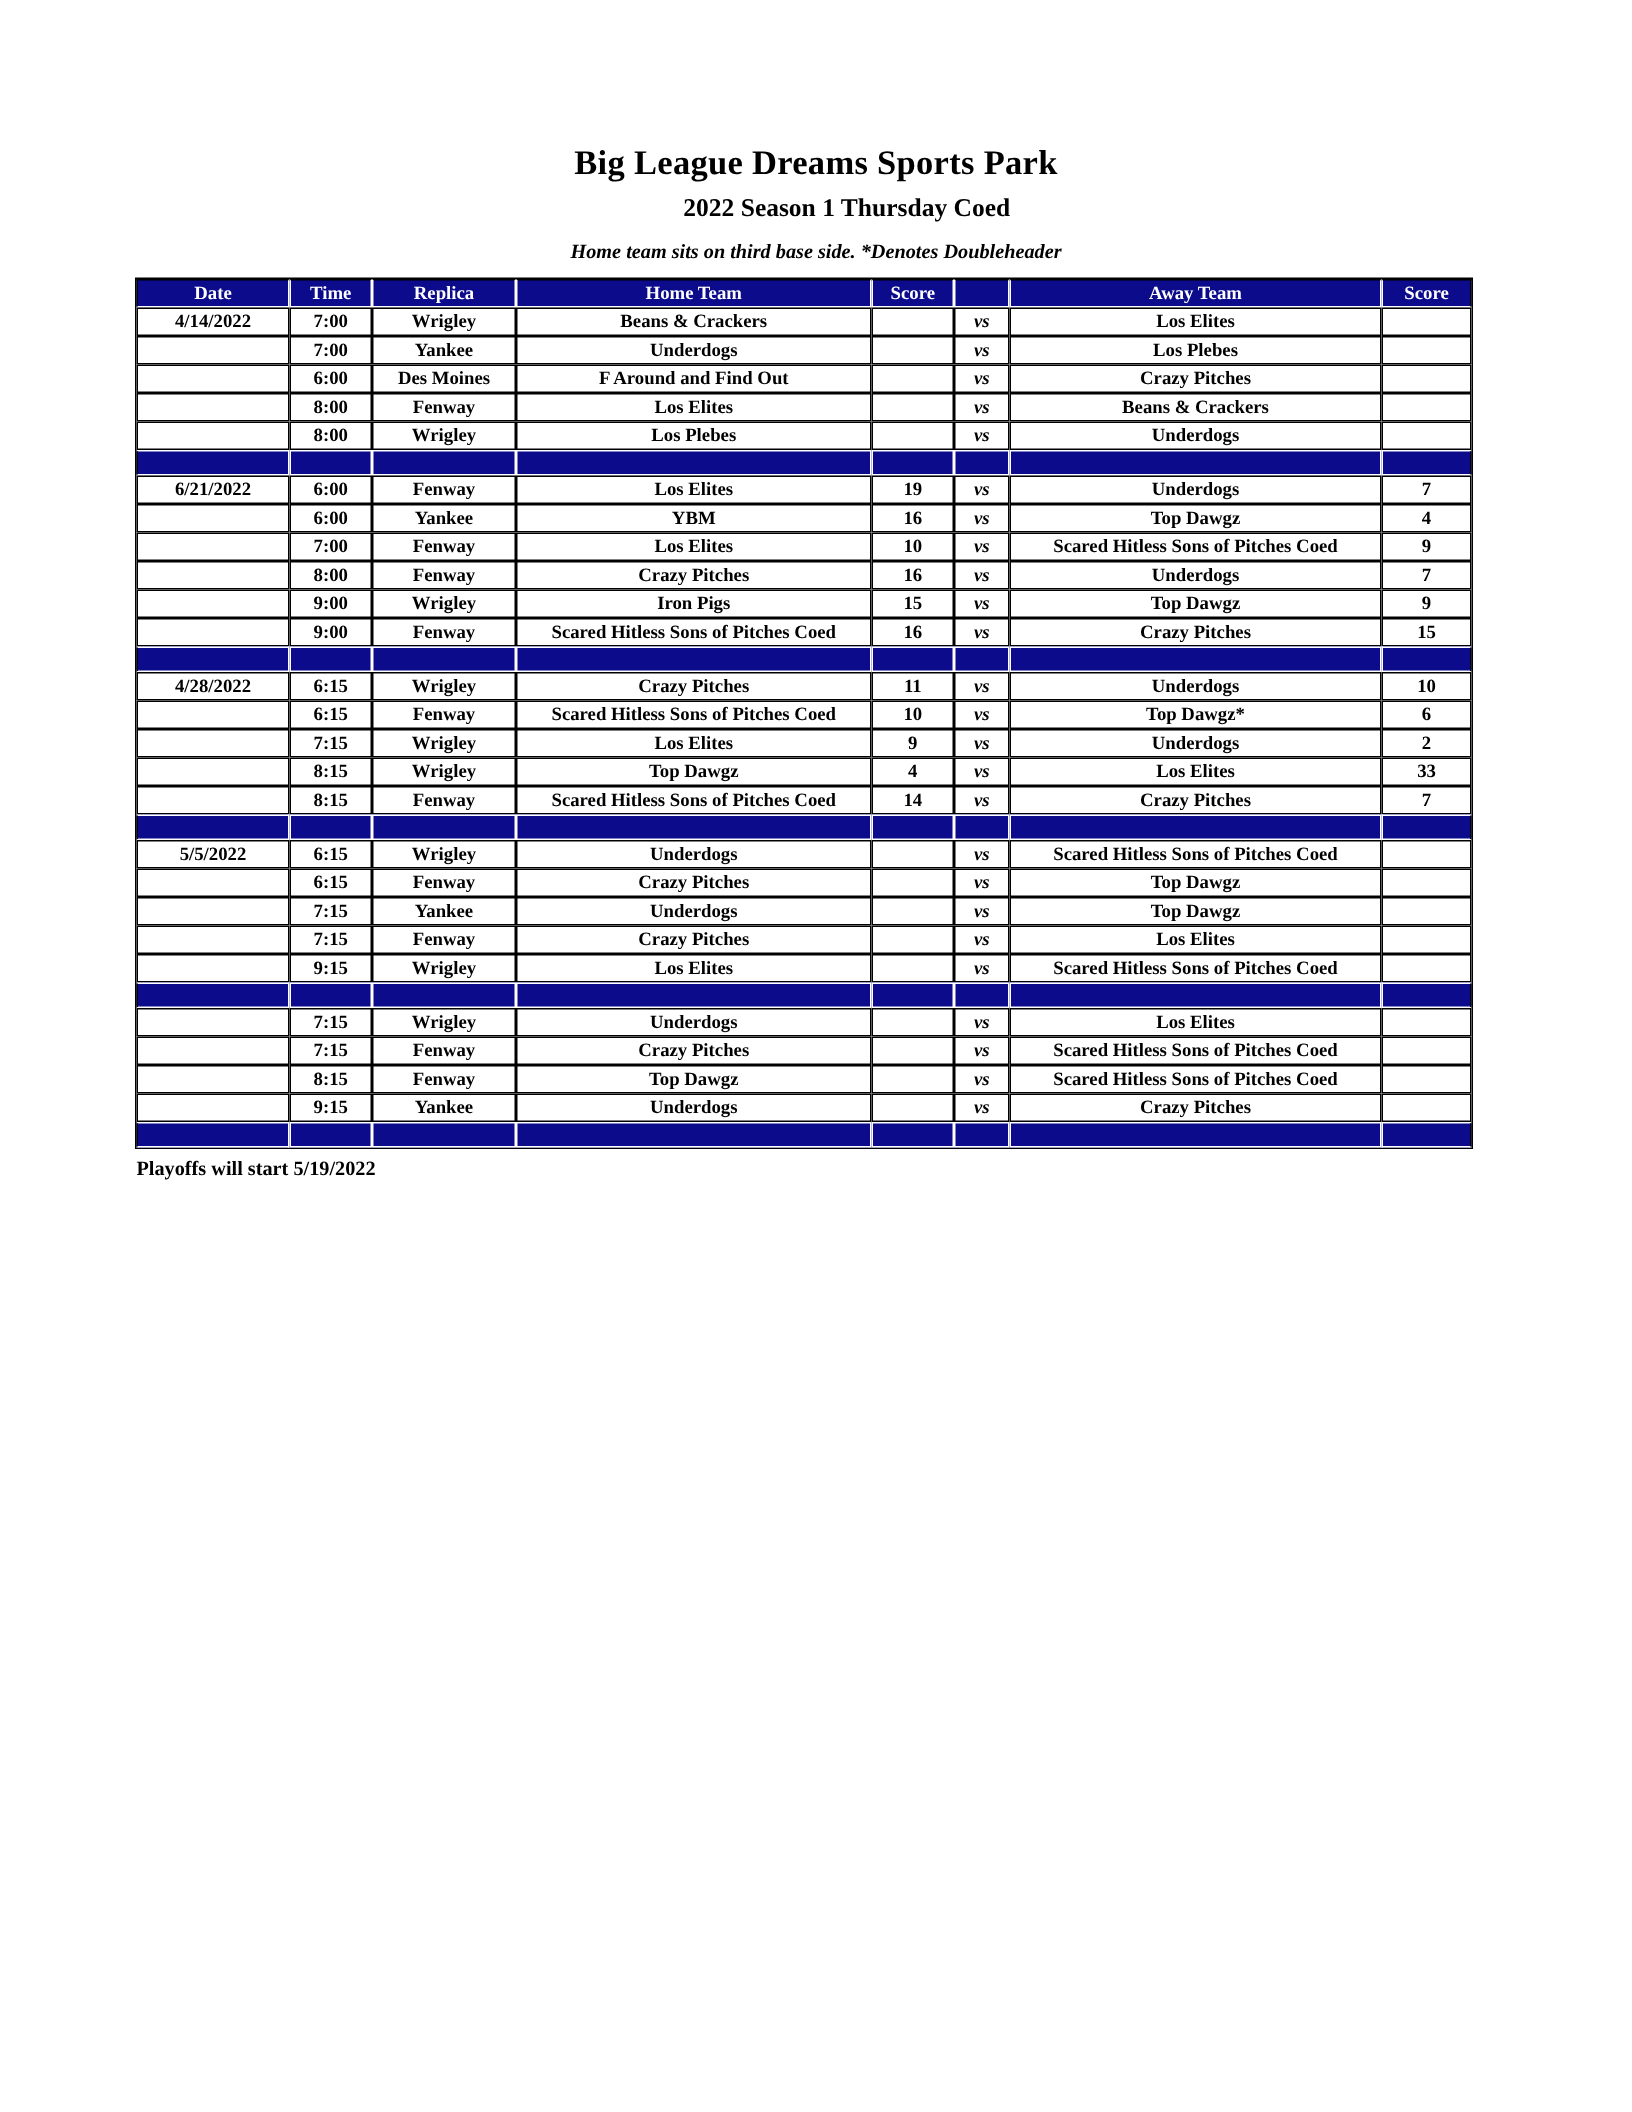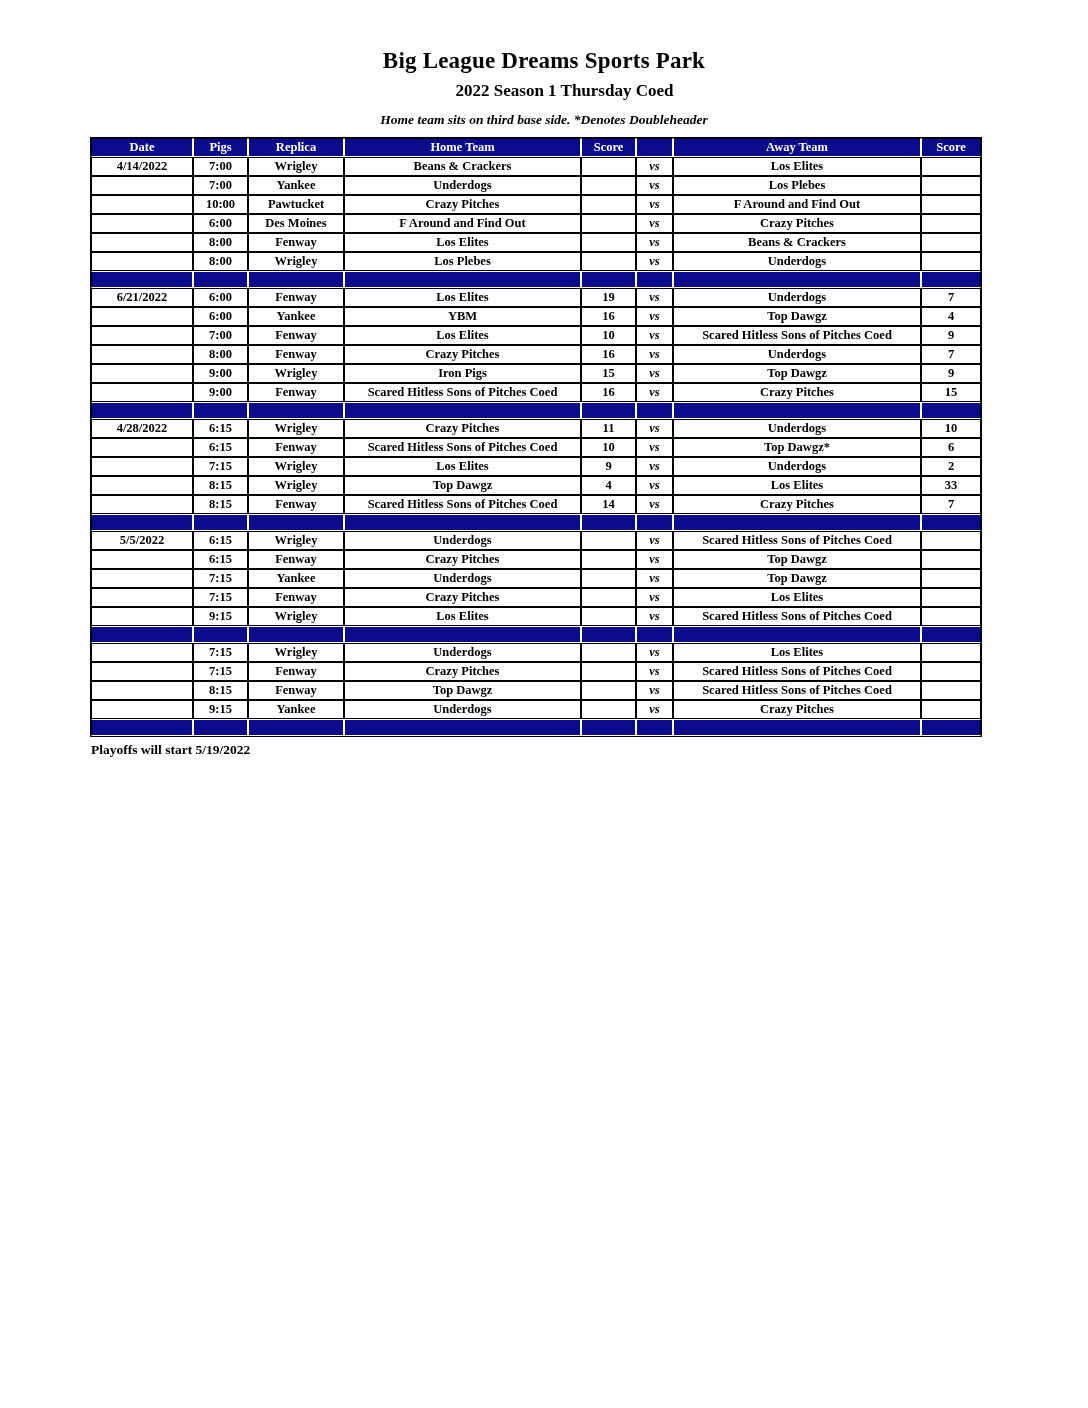--- a/index.html
+++ b/index.html
@@ -11,21 +11,21 @@
   }
   * { box-sizing: border-box; }
   html, body { margin: 0; padding: 0; }
   body {
     width: 1088px;
     height: 1408px;
     background: #fff;
     color: var(--body-text);
     font-family: "Liberation Serif", serif;
   }
-  .sheet { padding-top: 48px; }
+  .sheet { padding-top: 96px; }
   .heading { text-align: center; }
   .title {
     font-size: 23px;
     font-weight: bold;
     letter-spacing: 0.2px;
   }
   .subtitle {
     font-size: 17px;
     font-weight: bold;
     margin-top: 7px;
@@ -103,21 +103,21 @@
           <col style="width:96px">
           <col style="width:237px">
         <col style="width:55px">
           <col style="width:37px">
           <col style="width:248px">
           <col style="width:60px">
       </colgroup>
       <thead>
         <tr>
           <th>Date</th>
-          <th>Pigs</th>
+          <th>Time</th>
           <th>Replica</th>
           <th>Home Team</th>
           <th>Score</th>
           <th></th>
           <th>Away Team</th>
           <th>Score</th>
         </tr>
       </thead>
       <tbody id="schedule-body">
           <tr>
@@ -135,30 +135,20 @@
             <td>7:00</td>
             <td>Yankee</td>
             <td>Underdogs</td>
             <td></td>
             <td class="vs">vs</td>
             <td>Los Plebes</td>
             <td></td>
           </tr>
           <tr>
             <td></td>
-            <td>10:00</td>
-            <td>Pawtucket</td>
-            <td>Crazy Pitches</td>
-            <td></td>
-            <td class="vs">vs</td>
-            <td>F Around and Find Out</td>
-            <td></td>
-          </tr>
-          <tr>
-            <td></td>
             <td>6:00</td>
             <td>Des Moines</td>
             <td>F Around and Find Out</td>
             <td></td>
             <td class="vs">vs</td>
             <td>Crazy Pitches</td>
             <td></td>
           </tr>
           <tr>
             <td></td>

